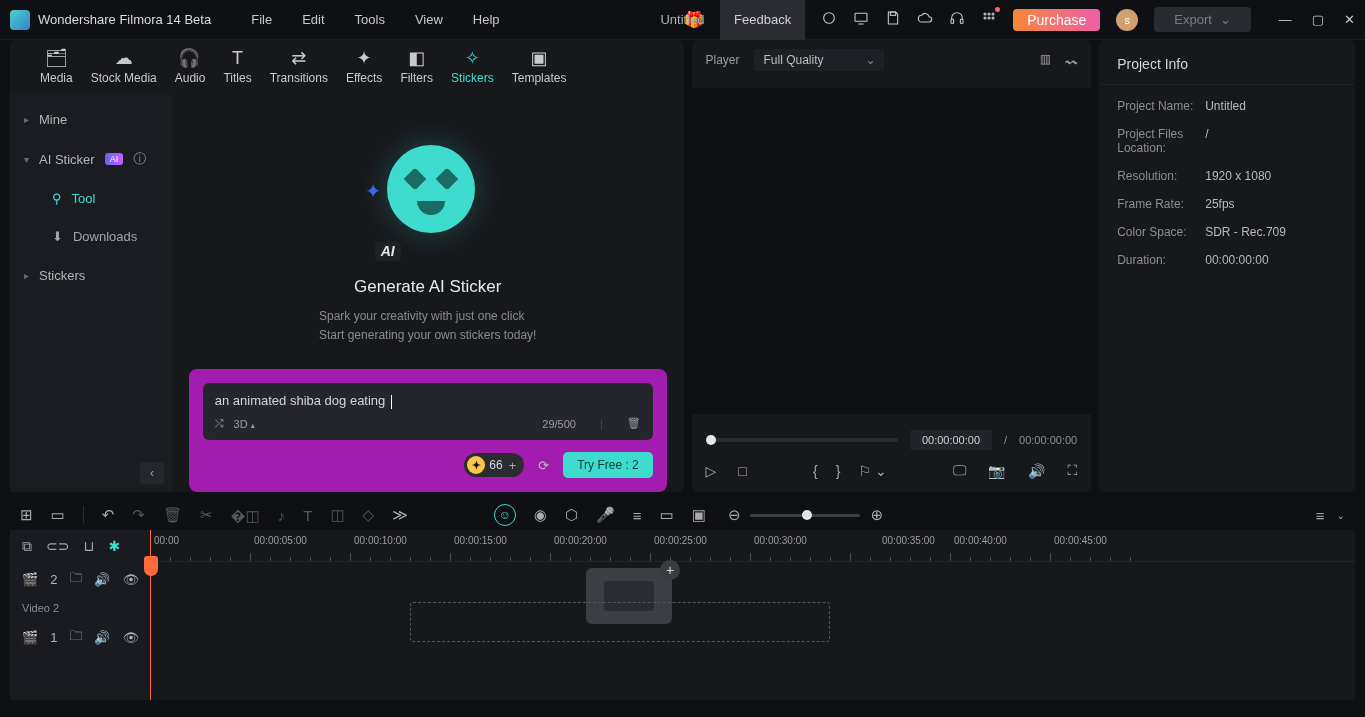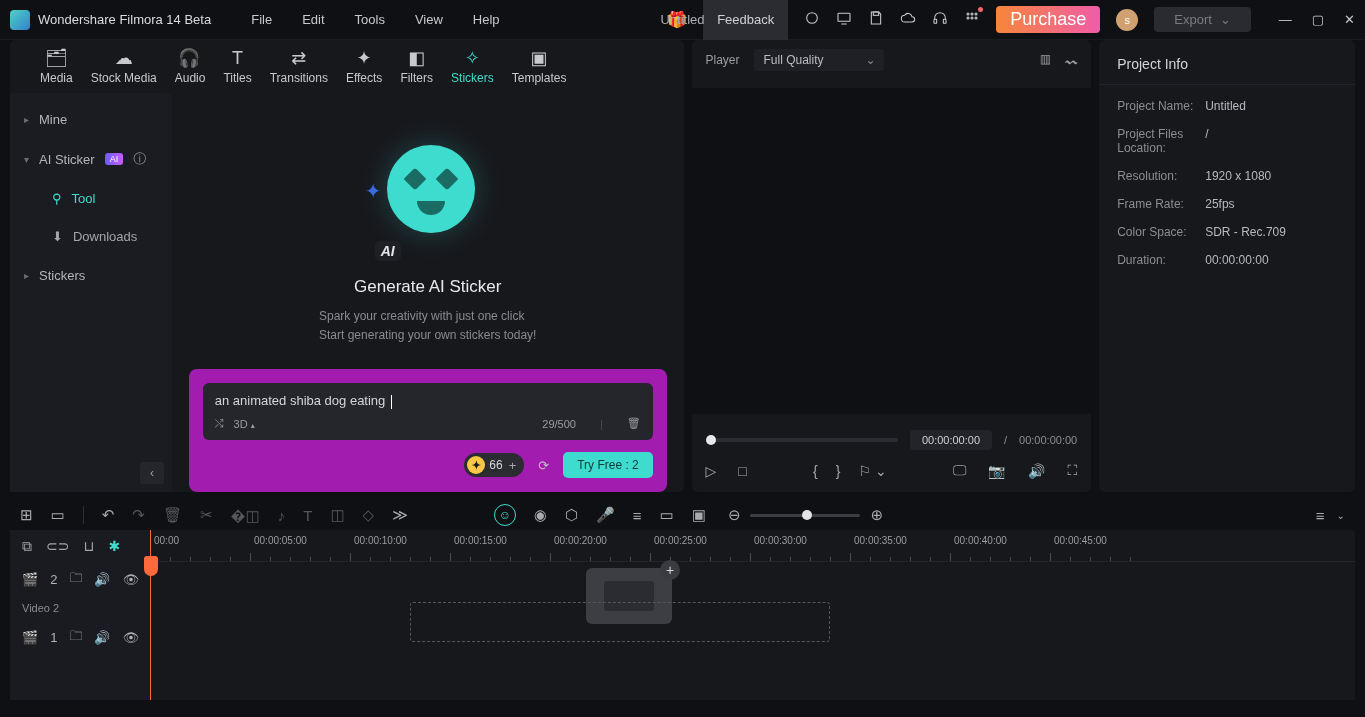--- a/index.html
+++ b/index.html
@@ -8,21 +8,21 @@
 .logo { width:20px; height:20px; background:linear-gradient(135deg,#4fd1c5,#3182ce); border-radius:4px; margin-right:8px; }
 .app-name { font-size:13px; color:#dadbde; margin-right:40px; }
 .menu-items { display:flex; gap:30px; }
 .menu-item { color:#c8c9cc; cursor:pointer; }
 .doc-title { position:absolute; left:50%; transform:translateX(-50%); color:#aeb0b5;}
 .title-right { margin-left:auto; display:flex; align-items:center; gap:16px; }
 .gift-icon { color:#2dd4bf; font-size:16px; }
 .feedback-btn { background:#2b2c32; padding:18px 14px; border-radius:4px; color:#cfd0d3; cursor:pointer;text-align:right; }
 .notif-dot { position:relative; }
 .notif-dot::after { content:''; position:absolute; top:-3px; right:-3px; width:5px; height:5px; border-radius:50%; background:#f56565; }
-.purchase-btn { background:linear-gradient(90deg,#f6863a,#ef5da8); color:#fff; padding:3px 14px; border-radius:4px; cursor:pointer; font-size:18px; }
+.purchase-btn { background:linear-gradient(90deg,#f6863a,#ef5da8); color:#fff; padding:3px 14px; border-radius:4px; cursor:pointer; font-size:14px; }
 .avatar-s { width:22px; height:22px; background:#d0a070; border-radius:50%; display:flex; align-items:center; justify-content:center; font-size:11px; color:#fff; }
 .export-btn { background:#2a2b30; padding:5px 20px; border-radius:4px; color:#7b7c80; display:flex; align-items:center; gap:8px; }
 .win-btns { display:flex; gap:20px; margin-left:12px;}
 .win-btn { cursor:pointer; color:#c8c9cc; }
 .main-row { display:flex; height:460px; padding:0 10px 8px 10px; gap:8px;}
 .left-panel { width:674px; background:#17181c; border-radius:6px; display:flex; flex-direction:column; }
 .tabs-strip { height:58px; display:flex; align-items:center; gap:18px; padding:0 30px; }
 .tab-item { display:flex; flex-direction:column; align-items:center; gap:4px; cursor:pointer; font-size:12px; color:#c8c9cc; }
 .tab-item.active { color:#3edcce; }
 .tab-ico { font-size:18px; line-height:1;}
@@ -441,21 +441,21 @@
         <span style="position: absolute; bottom: 0px; width: 1px; height: 4px; background: rgb(75, 76, 81); left: 520px;"></span>
         <span style="position: absolute; bottom: 0px; width: 1px; height: 4px; background: rgb(75, 76, 81); left: 540px;"></span>
         <span style="position: absolute; bottom: 0px; width: 1px; height: 4px; background: rgb(75, 76, 81); left: 560px;"></span>
         <span style="position: absolute; bottom: 0px; width: 1px; height: 4px; background: rgb(75, 76, 81); left: 580px;"></span>
         <span class="ruler-label" style="left: 604px;">00:00:30:00</span>
         <span style="position: absolute; bottom: 0px; width: 1px; height: 8px; background: rgb(75, 76, 81); left: 600px;"></span>
         <span style="position: absolute; bottom: 0px; width: 1px; height: 4px; background: rgb(75, 76, 81); left: 620px;"></span>
         <span style="position: absolute; bottom: 0px; width: 1px; height: 4px; background: rgb(75, 76, 81); left: 640px;"></span>
         <span style="position: absolute; bottom: 0px; width: 1px; height: 4px; background: rgb(75, 76, 81); left: 660px;"></span>
         <span style="position: absolute; bottom: 0px; width: 1px; height: 4px; background: rgb(75, 76, 81); left: 680px;"></span>
-        <span class="ruler-label" style="left: 704px;">00:00:35:00</span>
+        <span class="ruler-label" style="left: 732px;">00:00:35:00</span>
         <span style="position: absolute; bottom: 0px; width: 1px; height: 8px; background: rgb(75, 76, 81); left: 700px;"></span>
         <span style="position: absolute; bottom: 0px; width: 1px; height: 4px; background: rgb(75, 76, 81); left: 720px;"></span>
         <span style="position: absolute; bottom: 0px; width: 1px; height: 4px; background: rgb(75, 76, 81); left: 740px;"></span>
         <span style="position: absolute; bottom: 0px; width: 1px; height: 4px; background: rgb(75, 76, 81); left: 760px;"></span>
         <span style="position: absolute; bottom: 0px; width: 1px; height: 4px; background: rgb(75, 76, 81); left: 780px;"></span>
         <span class="ruler-label" style="left: 804px;">00:00:40:00</span>
         <span style="position: absolute; bottom: 0px; width: 1px; height: 8px; background: rgb(75, 76, 81); left: 800px;"></span>
         <span style="position: absolute; bottom: 0px; width: 1px; height: 4px; background: rgb(75, 76, 81); left: 820px;"></span>
         <span style="position: absolute; bottom: 0px; width: 1px; height: 4px; background: rgb(75, 76, 81); left: 840px;"></span>
         <span style="position: absolute; bottom: 0px; width: 1px; height: 4px; background: rgb(75, 76, 81); left: 860px;"></span>

